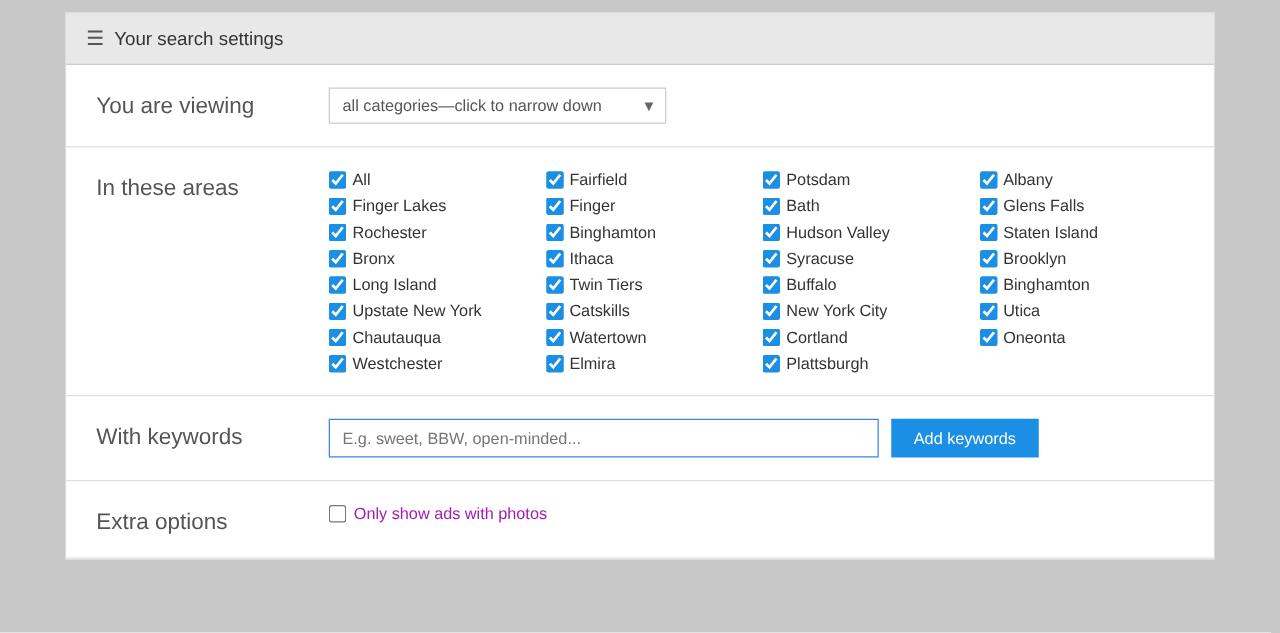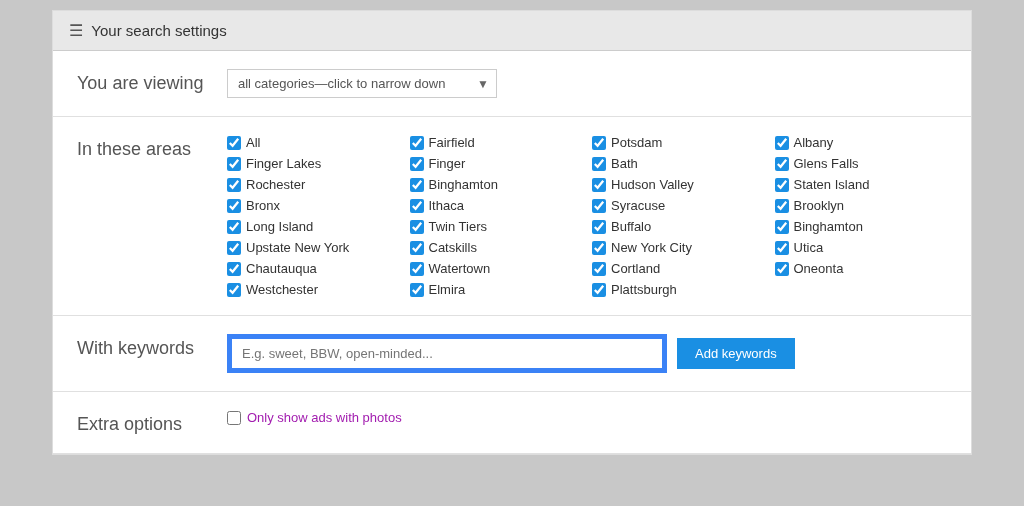--- a/index.html
+++ b/index.html
@@ -47,20 +47,21 @@
       gap: 20px;
     }
     .section-label {
       min-width: 130px;
       color: #555;
       font-size: 18px;
       padding-top: 4px;
     }
     .section-content {
       flex: 1;
+      margin-left: 36px;
     }
     
     .dropdown-wrapper {
       position: relative;
       display: inline-block;
     }
     .dropdown-select {
       appearance: none;
       -webkit-appearance: none;
       border: 1px solid #ccc;
@@ -105,21 +106,21 @@
     }
     
     .keywords-row {
       display: flex;
       align-items: center;
       gap: 10px;
     }
     .keywords-input {
       flex: 1;
       max-width: 440px;
-      border: 5px solid #3b82f6;
+      border: 1px solid #3b82f6;
       padding: 7px 10px;
       font-size: 13px;
       color: #999;
       outline: none;
     }
     .add-keywords-btn {
       background: #1a8fe3;
       color: #fff;
       border: none;
       padding: 8px 18px;

